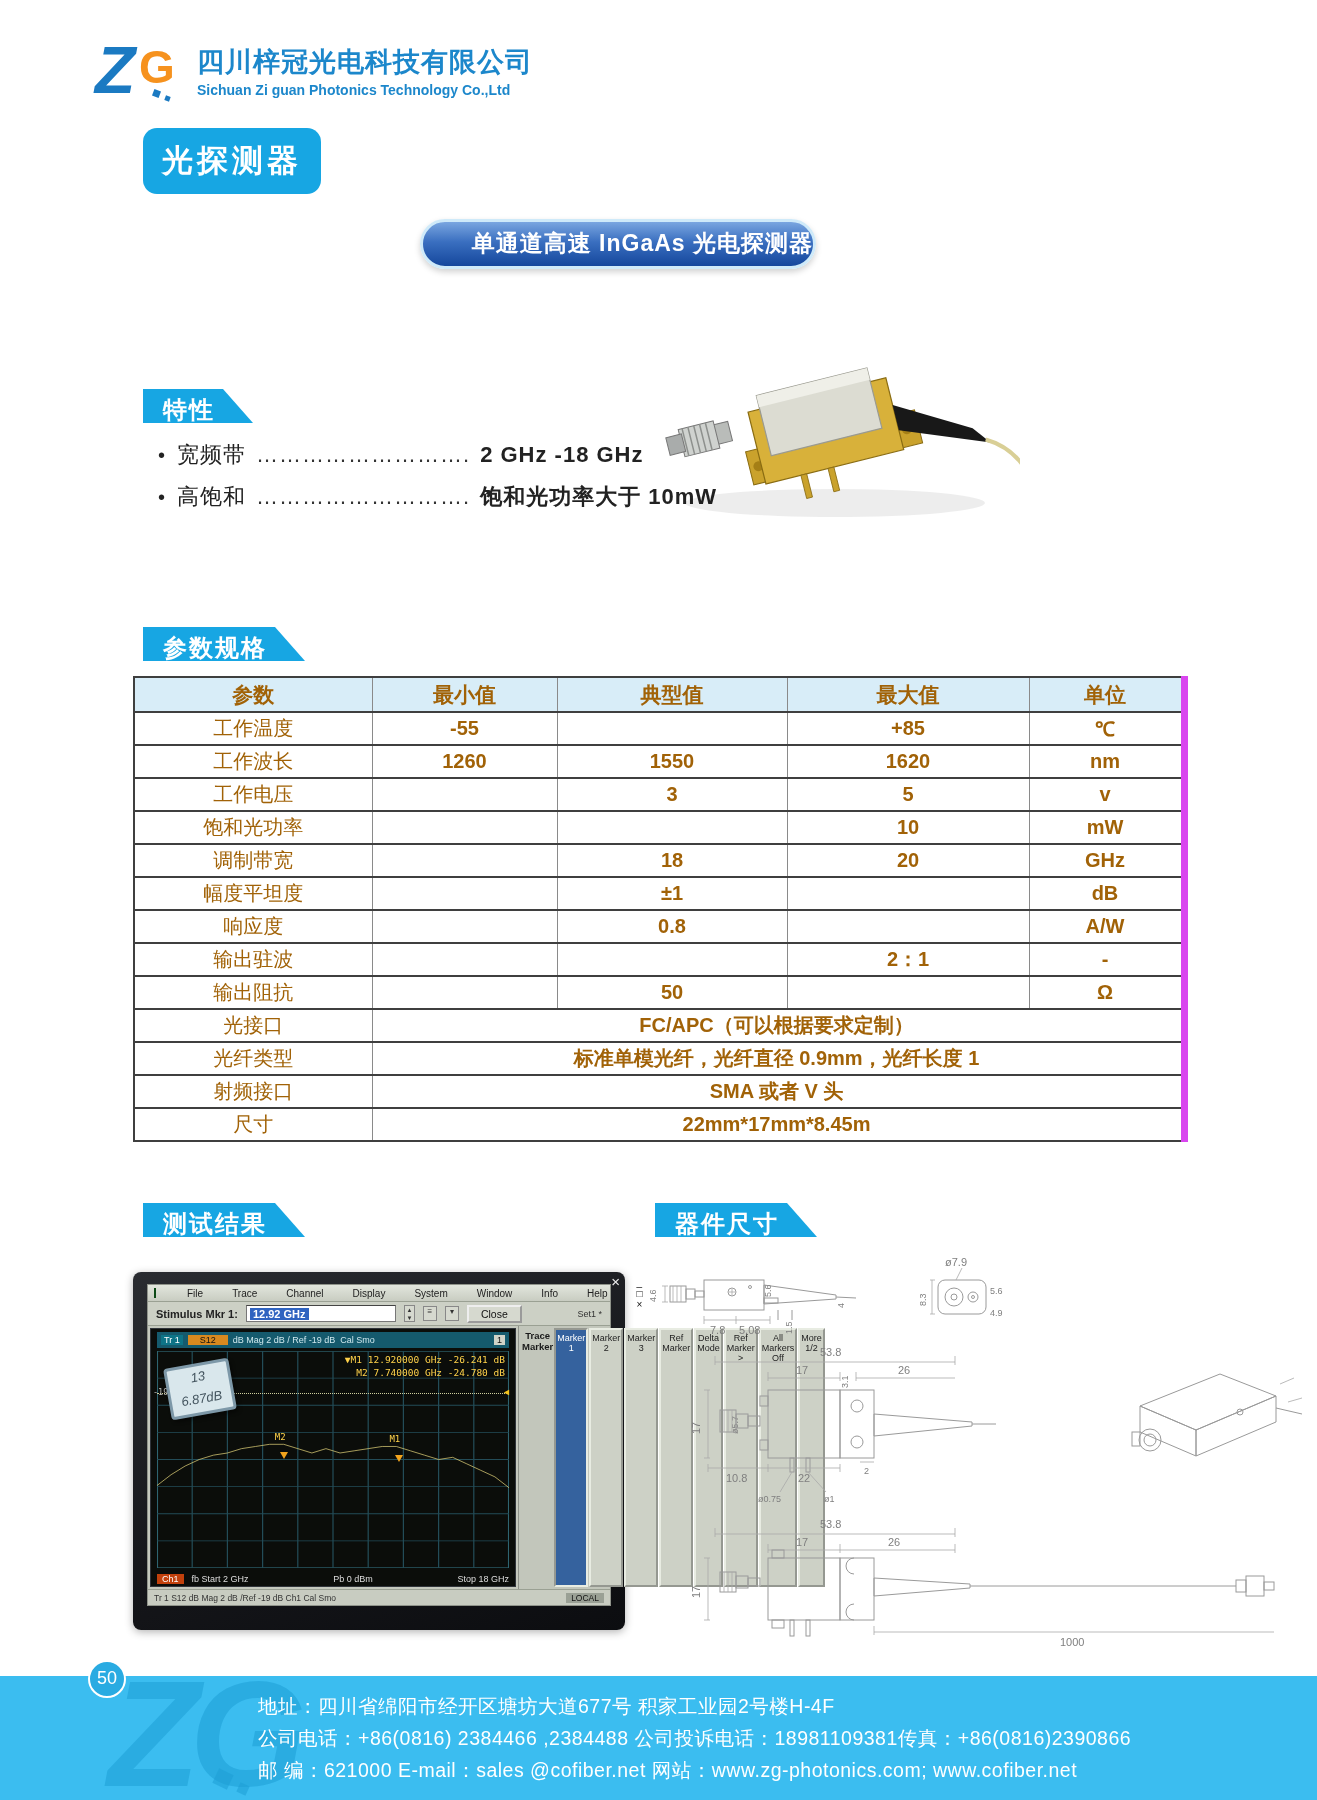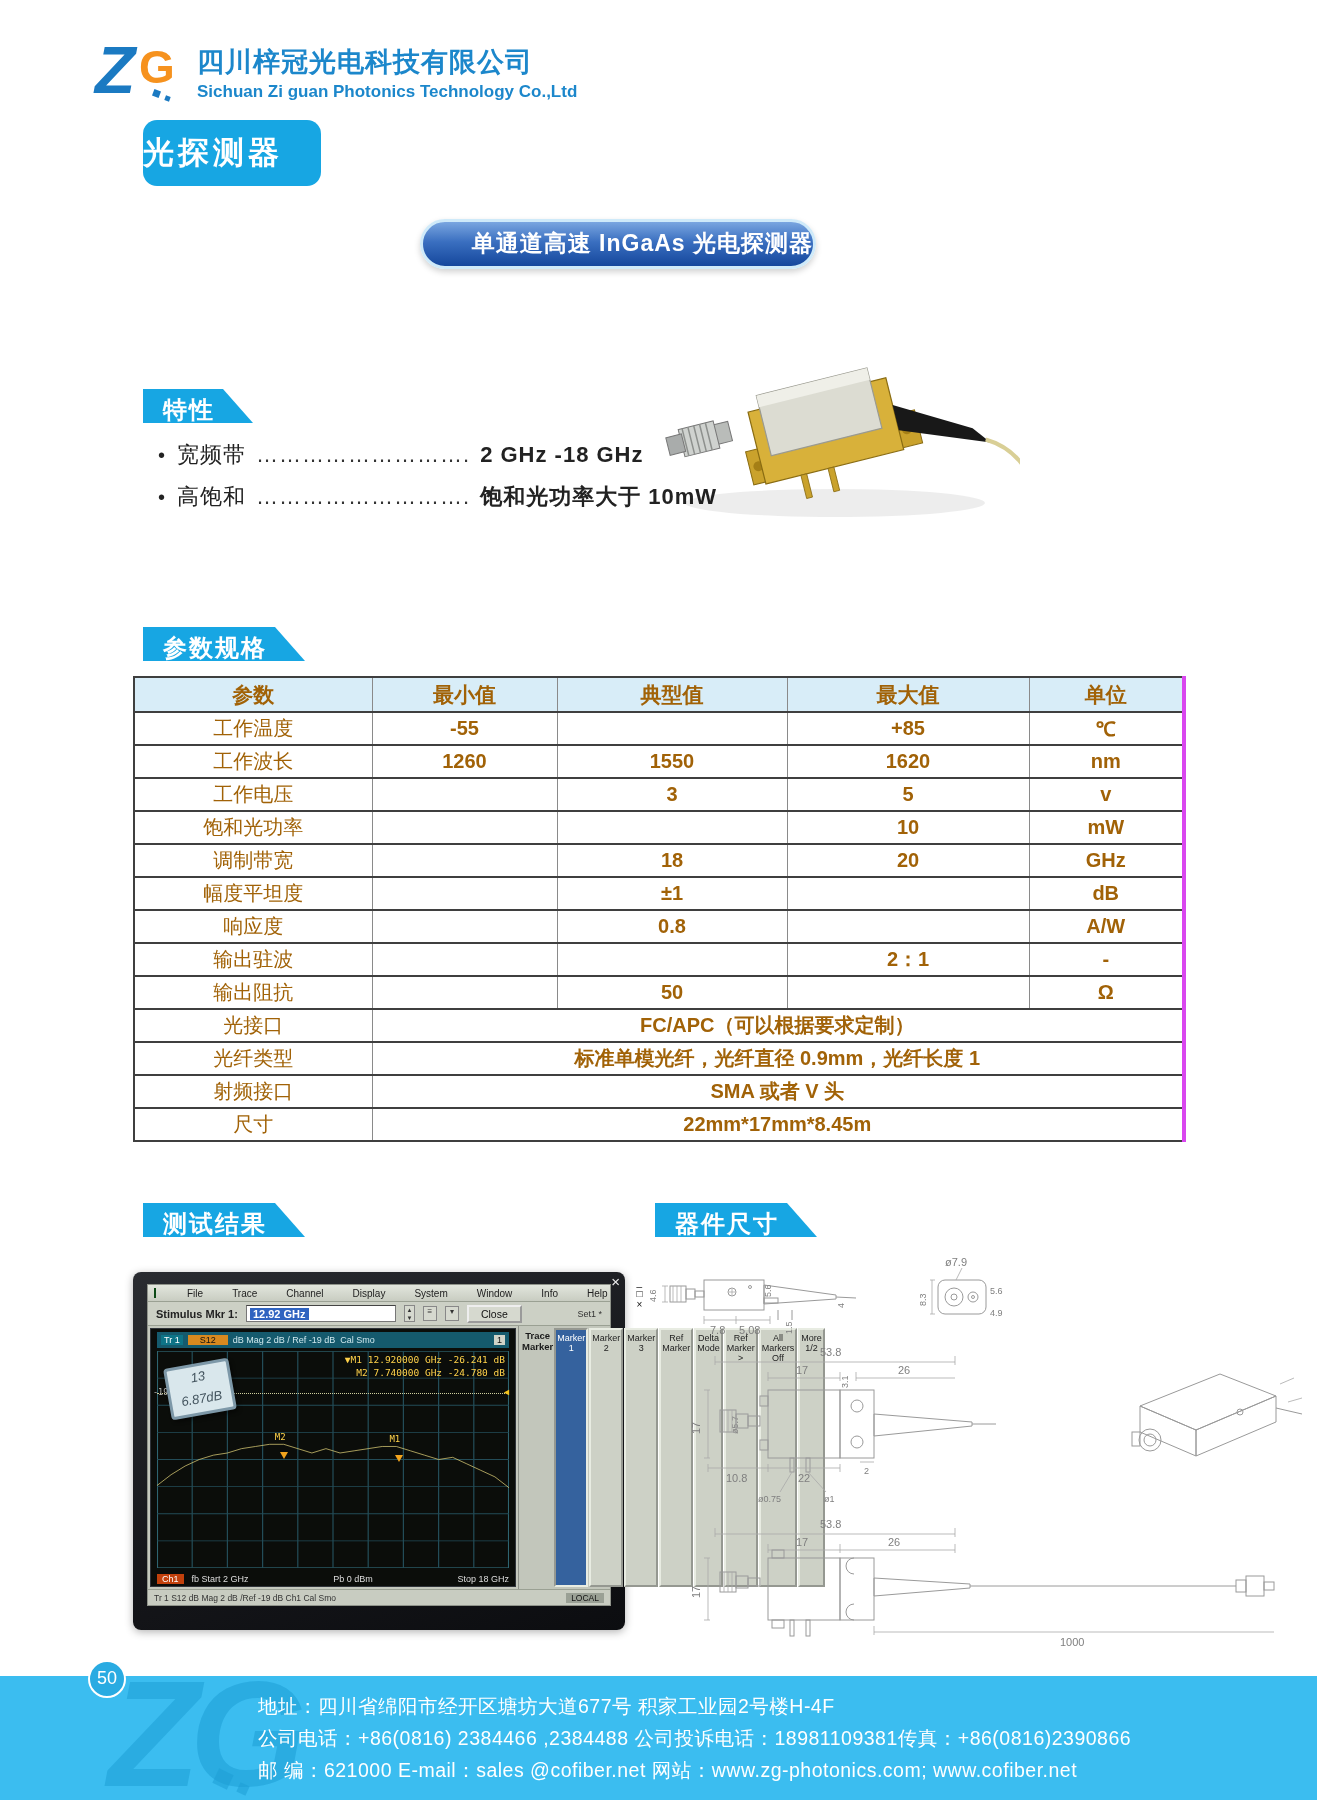--- a/index.html
+++ b/index.html
@@ -7,44 +7,44 @@
   .page { position:relative; width:1317px; height:1800px; background:#ffffff; overflow:hidden; margin:0 auto; }
 
   
   .logo-row { position:absolute; left:95px; top:40px; display:flex; align-items:flex-start; }
   .logo-mark { position:relative; width:92px; height:66px; }
   .logo-z { position:absolute; left:0; top:-8px; font-size:66px; font-weight:bold; font-style:italic; color:#1b7ac2; letter-spacing:-4px; }
   .logo-g { position:absolute; left:44px; top:0px; font-size:46px; font-weight:bold; color:#f6921e; }
   .logo-dot { position:absolute; width:7px; height:7px; background:#1b7ac2; transform:rotate(20deg); }
   .logo-text { margin-left:10px; padding-top:4px; }
   .company-cn { font-size:27px; font-weight:bold; color:#1c87cb; letter-spacing:1px; }
-  .company-en { font-size:17px; font-weight:bold; color:#1c87cb; margin-top:2px; }
-
-  
-  .cat-badge { position:absolute; left:143px; top:120px; width:178px; height:66px; background:#17a6e3; border-radius:14px; color:#fff; font-size:31px; font-weight:bold; letter-spacing:4px; line-height:66px; }
+  .company-en { font-size:14px; font-weight:bold; color:#1c87cb; margin-top:2px; }
+
+  
+  .cat-badge { position:absolute; left:143px; top:128px; width:178px; height:66px; background:#17a6e3; border-radius:14px; color:#fff; font-size:31px; font-weight:bold; letter-spacing:4px; text-align:center; line-height:66px; }
 
   
   .product-pill { position:absolute; left:420px; top:219px; width:396px; height:50px; border-radius:26px; border:3px solid #cfeaf9; background:linear-gradient(180deg,#7aa6e0 0%, #3a6fc0 45%, #15479c 100%); box-shadow:0 3px 6px rgba(0,0,0,.18); color:#fff; font-size:23px; font-weight:bold; text-align:right; line-height:43px; letter-spacing:1px; }
 
   
   .flag { position:absolute; background:#17a6e3; color:#fff; font-weight:bold; font-size:24px; height:34px; line-height:41px; padding:0 38px 0 20px; clip-path:polygon(0 0, calc(100% - 30px) 0, 100% 100%, 0 100%); letter-spacing:2px; }
 
   
   .features { position:absolute; left:158px; top:440px; font-size:22px; color:#222; }
   .feature-line { display:flex; align-items:baseline; margin-bottom:12px; }
   .bullet { margin-right:12px; font-size:20px; }
   .f-name { letter-spacing:1px; }
   .f-dots { margin:0 10px; letter-spacing:1px; color:#333; }
   .f-value { font-weight:bold; letter-spacing:1px; }
 
   
   .spec-table { position:absolute; left:133px; top:676px; border-collapse:collapse; table-layout:fixed; width:1050px; }
   .spec-table td, .spec-table th { border-top:2px solid #3f3f3f; border-left:1px solid #8a8a8a; height:33px; text-align:center; font-size:20px; color:#a16207; vertical-align:middle; }
   .spec-table tr > :first-child { border-left:2px solid #3f3f3f; }
-  .spec-table tr > :last-child { border-right:4px solid #d946ef; }
+  .spec-table tr > :last-child { border-right:7px solid #d946ef; }
   .spec-table tr:last-child td { border-bottom:2.5px solid #3f3f3f; }
   .spec-table th { background:#d8edf8; font-weight:bold; font-size:21px; height:35px; }
   .val { font-weight:bold; font-size:19px; }
   .param { font-size:20px; }
 
   
   .vna-photo { position:absolute; left:133px; top:1272px; width:492px; height:358px; background:linear-gradient(160deg,#2a2c31,#141519 60%,#0c0d10); border-radius:8px; padding:12px 14px 24px 14px; box-shadow:0 2px 8px rgba(0,0,0,.3); }
   .bezel-x { position:absolute; right:5px; top:1px; color:#eee; font-size:15px; }
   .vna-window { width:100%; height:100%; background:#c5c9be; display:flex; flex-direction:column; font-size:10px; position:relative; border:1px solid #8f938a; }
   .menubar { height:17px; background:linear-gradient(#e2e6dd,#c8ccc1); display:flex; align-items:center; padding:8px 6px; gap:29px; color:#222; border-bottom:1px solid #9aa093; }

